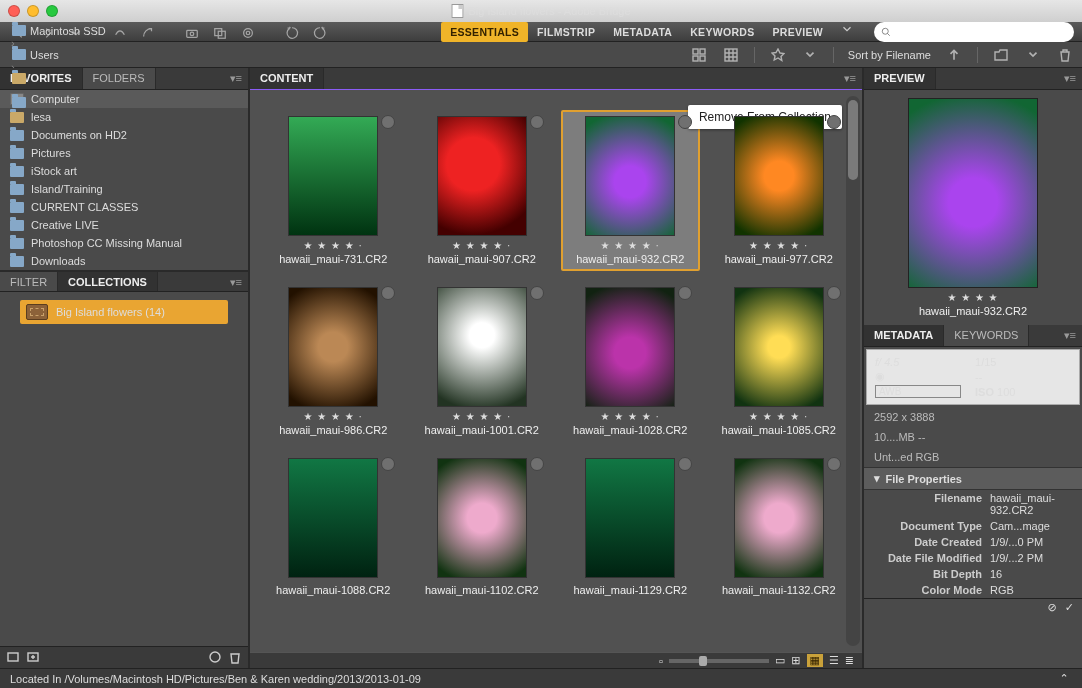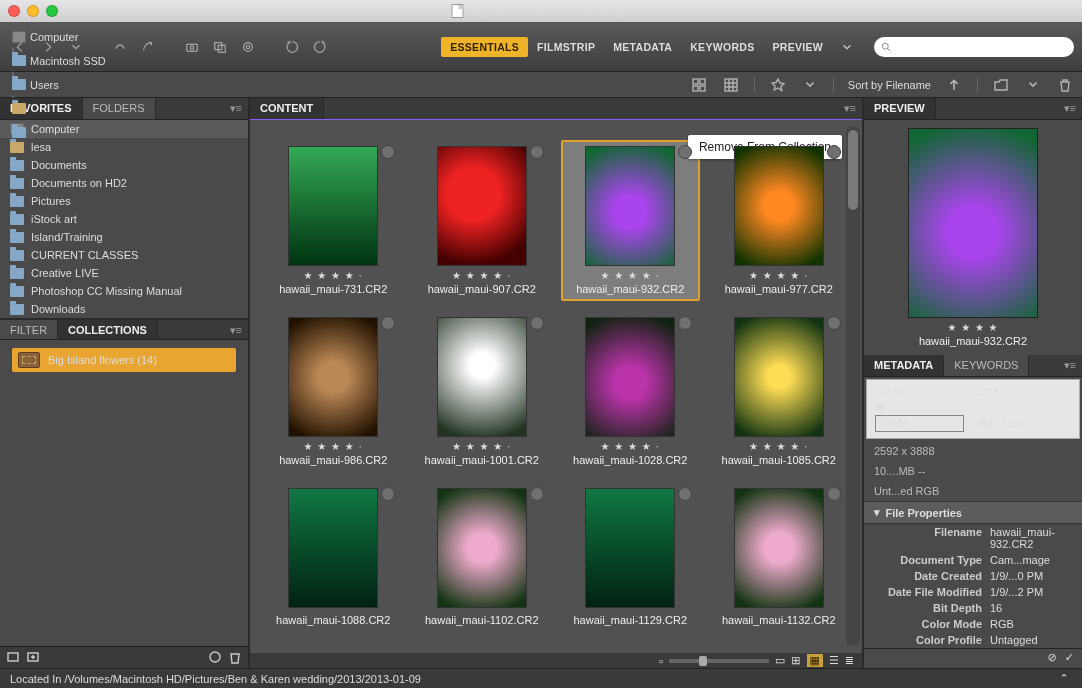--- a/index.html
+++ b/index.html
@@ -4,21 +4,21 @@
 <style>
 * { margin:0; padding:0; box-sizing:border-box; font-family:"Lucida Grande","Segoe UI",Arial,sans-serif; font-size:11px; color:#ddd; }
 body { background:#525252; width:1082px; height:688px; overflow:hidden; display:flex; flex-direction:column; }
 .titlebar { background:linear-gradient(#e6e6e6,#cfcfcf); height:22px; display:flex; align-items:center; padding:0 8px; gap:8px; color:#333; position:relative; }
 .traffic { display:flex; gap:7px; }
 .traffic span { width:12px; height:12px; border-radius:50%; display:inline-block; border:1px solid rgba(0,0,0,.2); }
 .tc-close{background:#ff5f57}.tc-min{background:#ffbd2e}.tc-max{background:#28c940}
 .titlebar .title { position:absolute; left:50%; transform:translateX(-50%); color:#444; font-size:12px; display:flex; align-items:center; gap:5px; }
 .doc-icon{width:12px;height:14px;background:#fff;border:1px solid #999;position:relative}
 .doc-icon:after{content:"";position:absolute;top:0;right:0;width:4px;height:4px;background:#ccc}
-.toolbar { background:linear-gradient(#5a5a5a,#3e3e3e); height:50px; display:flex; align-items:center; padding:0 8px; gap:4px; border-bottom:1px solid #222; }
+.toolbar { background:linear-gradient(#5a5a5a,#3e3e3e); height:20px; display:flex; align-items:flex-start; padding:0 8px; gap:4px; border-bottom:1px solid #222; }
 .tb-btn{width:24px;height:22px;display:flex;align-items:center;justify-content:center;opacity:.7}
 .svg-ico{width:14px;height:14px;fill:none;stroke:#ccc;stroke-width:1.4}
 .toolbar .sep{width:12px}
 .workspaces{display:flex;gap:0;margin-left:auto}
 .ws{padding:4px 9px;font-size:10.5px;color:#ddd;font-weight:bold;letter-spacing:.3px}
 .ws.active{background:#f0b429;color:#332200;border-radius:2px}
 .drop-arrow{width:22px;display:flex;align-items:center;justify-content:center}
 .search-box{margin-left:12px;width:200px;height:20px;background:#fff;border-radius:10px;display:flex;align-items:center;padding:0 6px}
 .search-box svg{width:12px;height:12px;fill:#666;stroke:#666}
 .search-box input{border:0;outline:0;flex:1;font-size:11px;color:#333;background:transparent}
@@ -36,21 +36,21 @@
 .panel-tab.active{background:#323232;color:#eee;font-weight:bold}
 .panel-menu{margin-left:auto;padding:4px 6px;color:#999}
 .fav-list{flex:0 0 auto;max-height:218px;overflow:hidden}
 .fav-item{display:flex;align-items:center;gap:7px;padding:3px 10px;color:#ddd}
 .fav-item.sel{background:#5a5a5a}
 .fold-ico{width:14px;height:11px;background:#86a8c8;border-radius:1px;position:relative;display:inline-block}
 .fold-ico:before{content:"";position:absolute;top:-3px;left:0;width:6px;height:3px;background:#86a8c8;border-radius:1px 1px 0 0}
 .fold-ico.home{background:#caa968}
 .comp-ico{width:14px;height:12px;background:#888;border:1px solid #666;border-radius:1px}
 .left-mid{border-top:2px solid #2a2a2a}
-.coll-area{flex:1;padding:4px 12px}
+.coll-area{flex:1;padding:4px 20px}
 .coll-item{display:flex;align-items:center;gap:8px;background:#e9a532;color:#332200;border-radius:2px;padding:4px 6px;margin-top:4px}
 .coll-ico{width:22px;height:16px;background:#8c6239;border:1px solid #5a3d1f;border-radius:2px;position:relative}
 .coll-ico:after{content:"";position:absolute;inset:3px;border:1px dashed #c9a16a}
 .left-bottom{height:22px;border-top:1px solid #222;background:#3a3a3a;display:flex;align-items:center;padding:0 6px;gap:6px}
 .center-col{flex:1;display:flex;flex-direction:column;background:#515151}
 .content-hdr{display:flex;background:#3a3a3a;height:22px;border-bottom:1px solid #8b5cf6}
 .content-hdr .panel-tab{background:#323232;font-weight:bold}
 .content-area{flex:1;overflow:auto;padding:20px 14px 10px 14px;position:relative}
 .tooltip{position:absolute;top:15px;right:20px;background:#fff;color:#222;padding:5px 11px;border-radius:2px;box-shadow:0 1px 3px rgba(0,0,0,.4);font-size:12px}
 .grid{display:grid;grid-template-columns:repeat(4,1fr);gap:10px 10px}
@@ -264,24 +264,20 @@
         <div class="fav-item sel">
           <span class="comp-ico"></span>
           <span>Computer</span>
         </div>
         <div class="fav-item">
           <span class="fold-ico home"></span>
           <span>lesa</span>
         </div>
         <div class="fav-item">
           <span class="fold-ico"></span>
-          <span>Documents</span>
-        </div>
-        <div class="fav-item">
-          <span class="fold-ico"></span>
           <span>Documents on HD2</span>
         </div>
         <div class="fav-item">
           <span class="fold-ico"></span>
           <span>Pictures</span>
         </div>
         <div class="fav-item">
           <span class="fold-ico"></span>
           <span>iStock art</span>
         </div>
@@ -476,21 +472,21 @@
       <div class="panel-tab active">METADATA</div>
       <div class="panel-tab">KEYWORDS</div>
       <div class="panel-menu">▾≡</div>
     </div>
     <div class="meta-box">
       <div class="vals">
         <span style="font-style:italic">f/ 4.5</span>
         <span>1/15</span>
         <span>◉</span>
         <span>--</span>
-        <span style="border:1px solid #888;padding:0 3px;font-size:13px">AWB</span>
+        <span style="border:1px solid #888;padding:0 3px;font-size:10px">AWB</span>
         <span><span style="font-weight:bold">ISO</span> <span>100</span></span>
       </div>
     </div>
     <div class="meta-dim">2592 x 3888</div>
     <div class="meta-dim">10....MB  --</div>
     <div class="meta-dim">Unt...ed  RGB</div>
     <div class="fp-head">
         <span>▾</span>
         <span>File Properties</span>
       </div>
@@ -512,24 +508,20 @@
           <span class="v">1/9/...2 PM</span>
         </div>
         <div class="fp-row">
           <span class="k">Bit Depth</span>
           <span class="v">16</span>
         </div>
         <div class="fp-row">
           <span class="k">Color Mode</span>
           <span class="v">RGB</span>
         </div>
-        <div class="fp-row">
-          <span class="k">Color Profile</span>
-          <span class="v">Untagged</span>
-        </div>
       </div>
     <div style="height:18px;border-top:1px solid #222;display:flex;justify-content:flex-end;gap:8px;padding:2px 8px">
       <span>⊘</span>
       <span>✓</span>
     </div>
   </div>
 </div>
 
 <div class="statusbar">
   <span>Located In /Volumes/Macintosh HD/Pictures/Ben &amp; Karen wedding/2013/2013-01-09</span>

